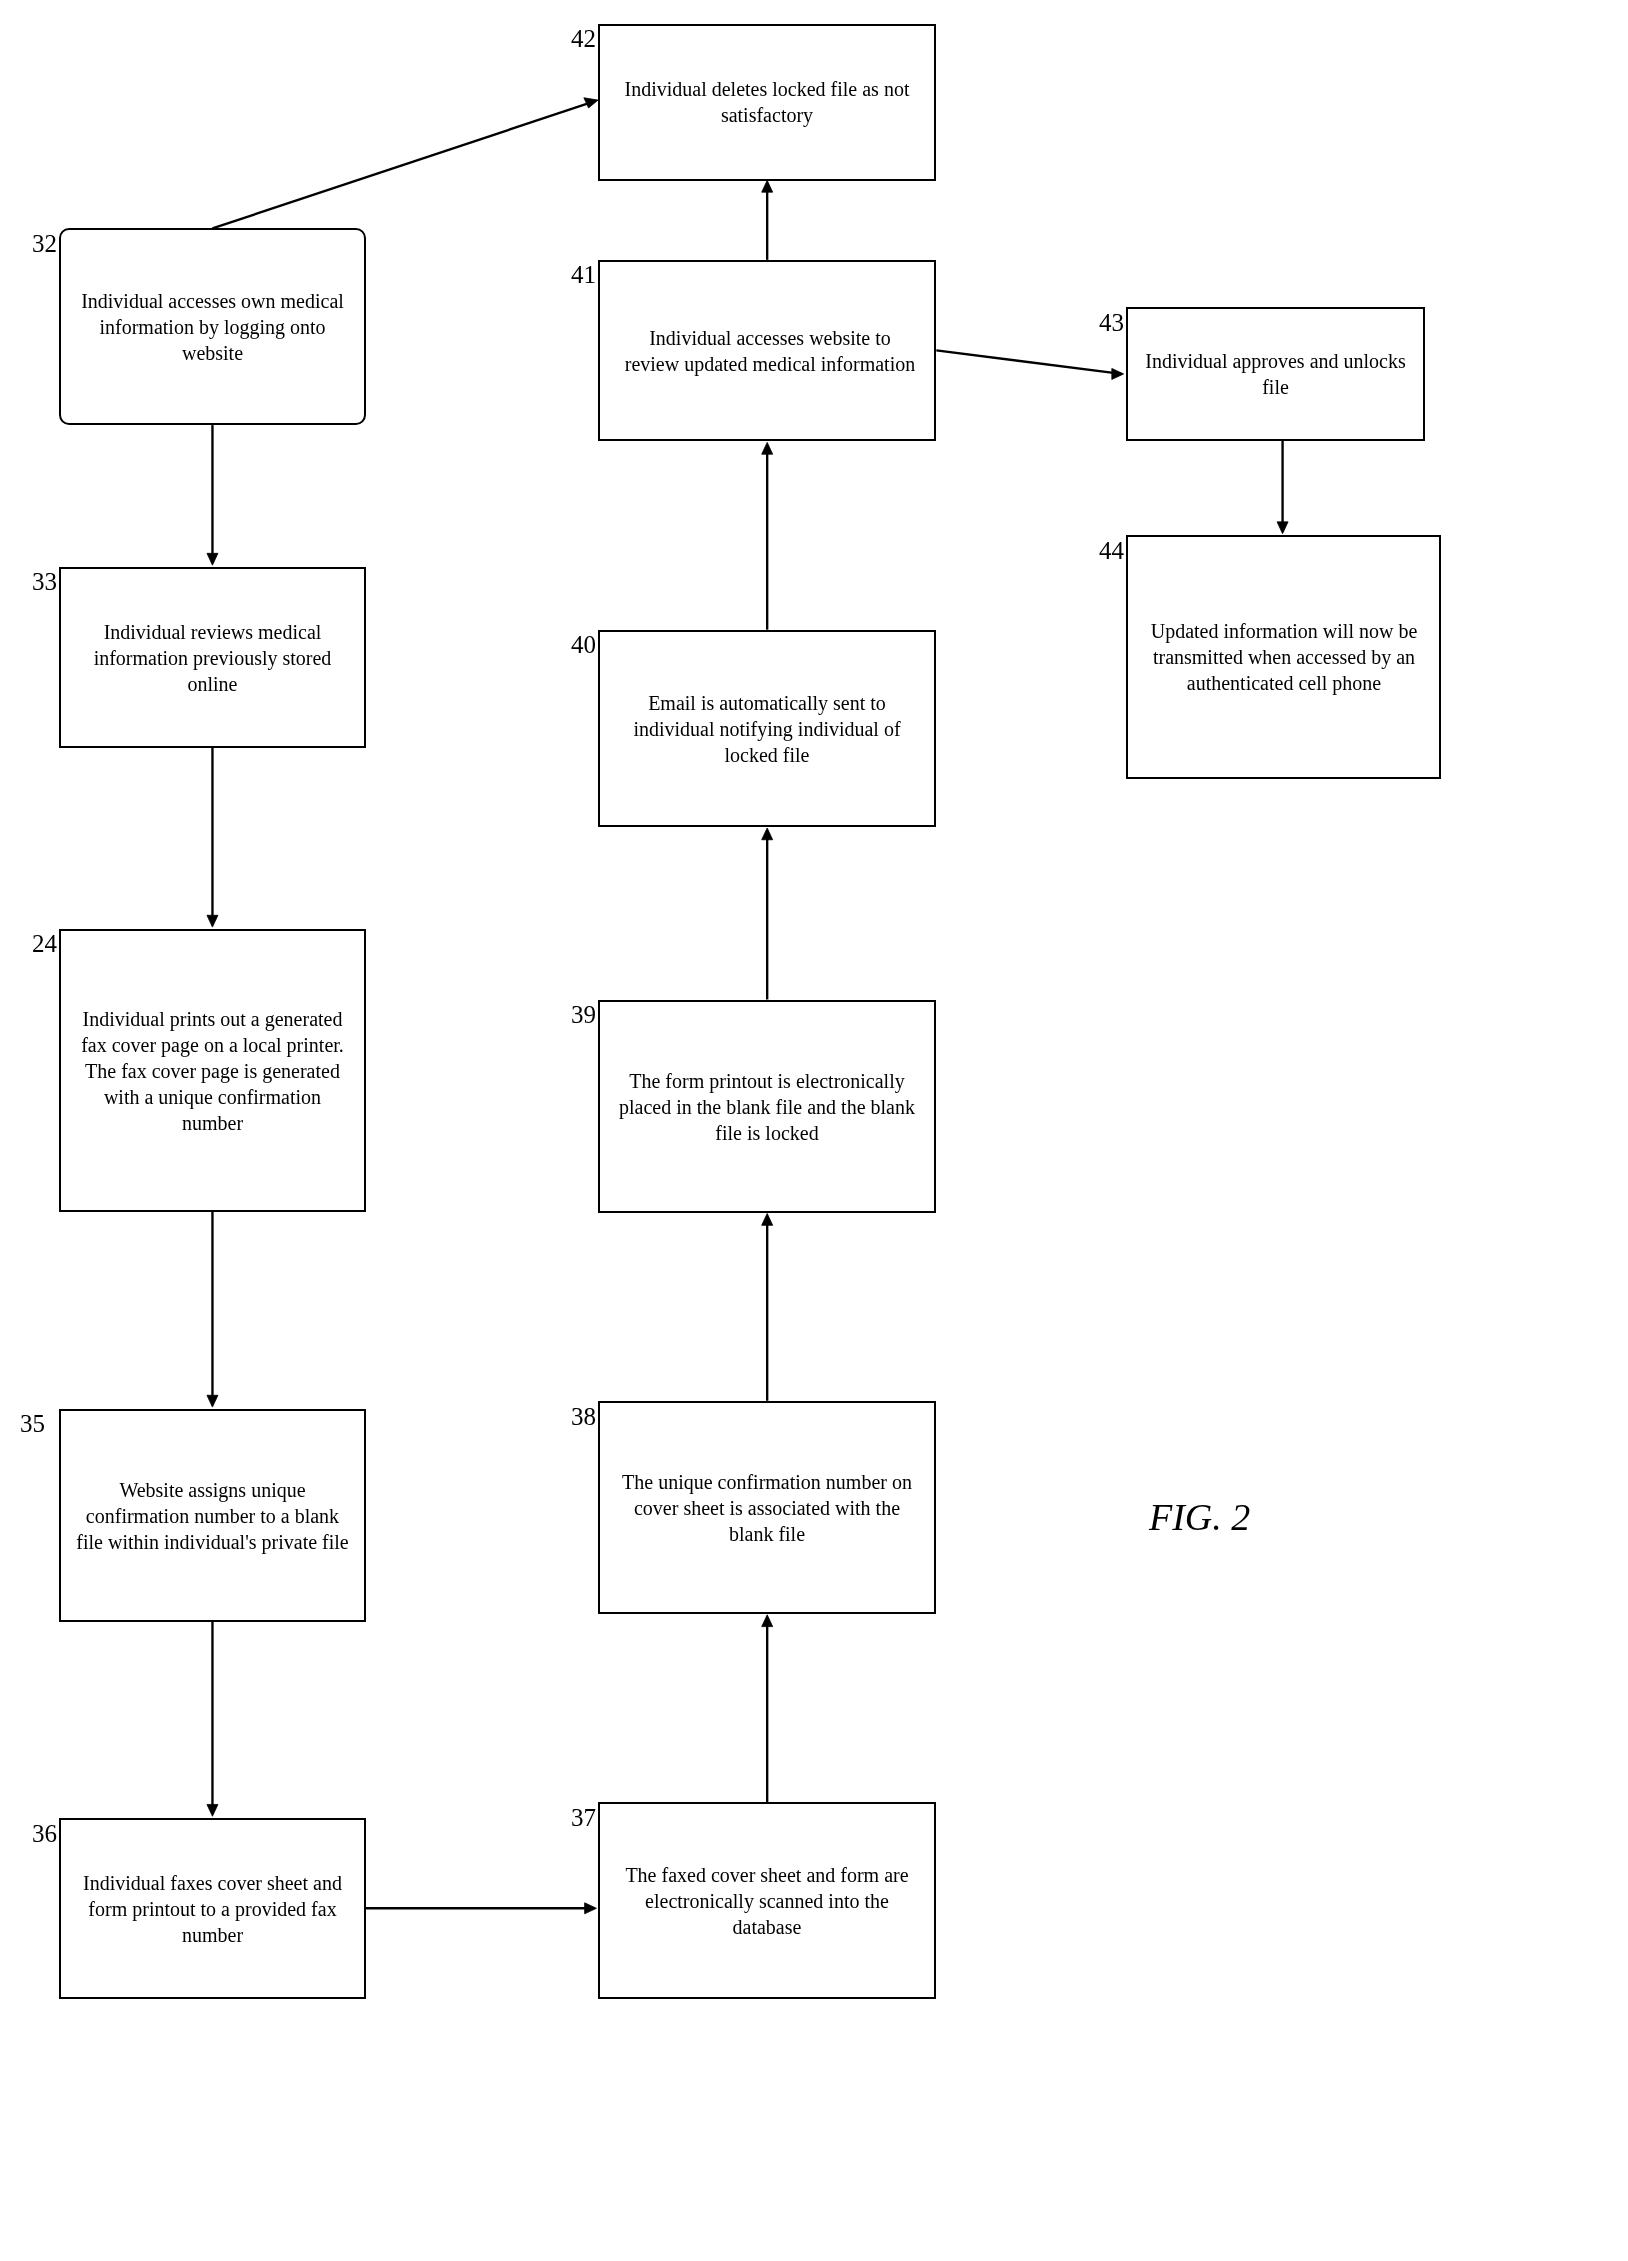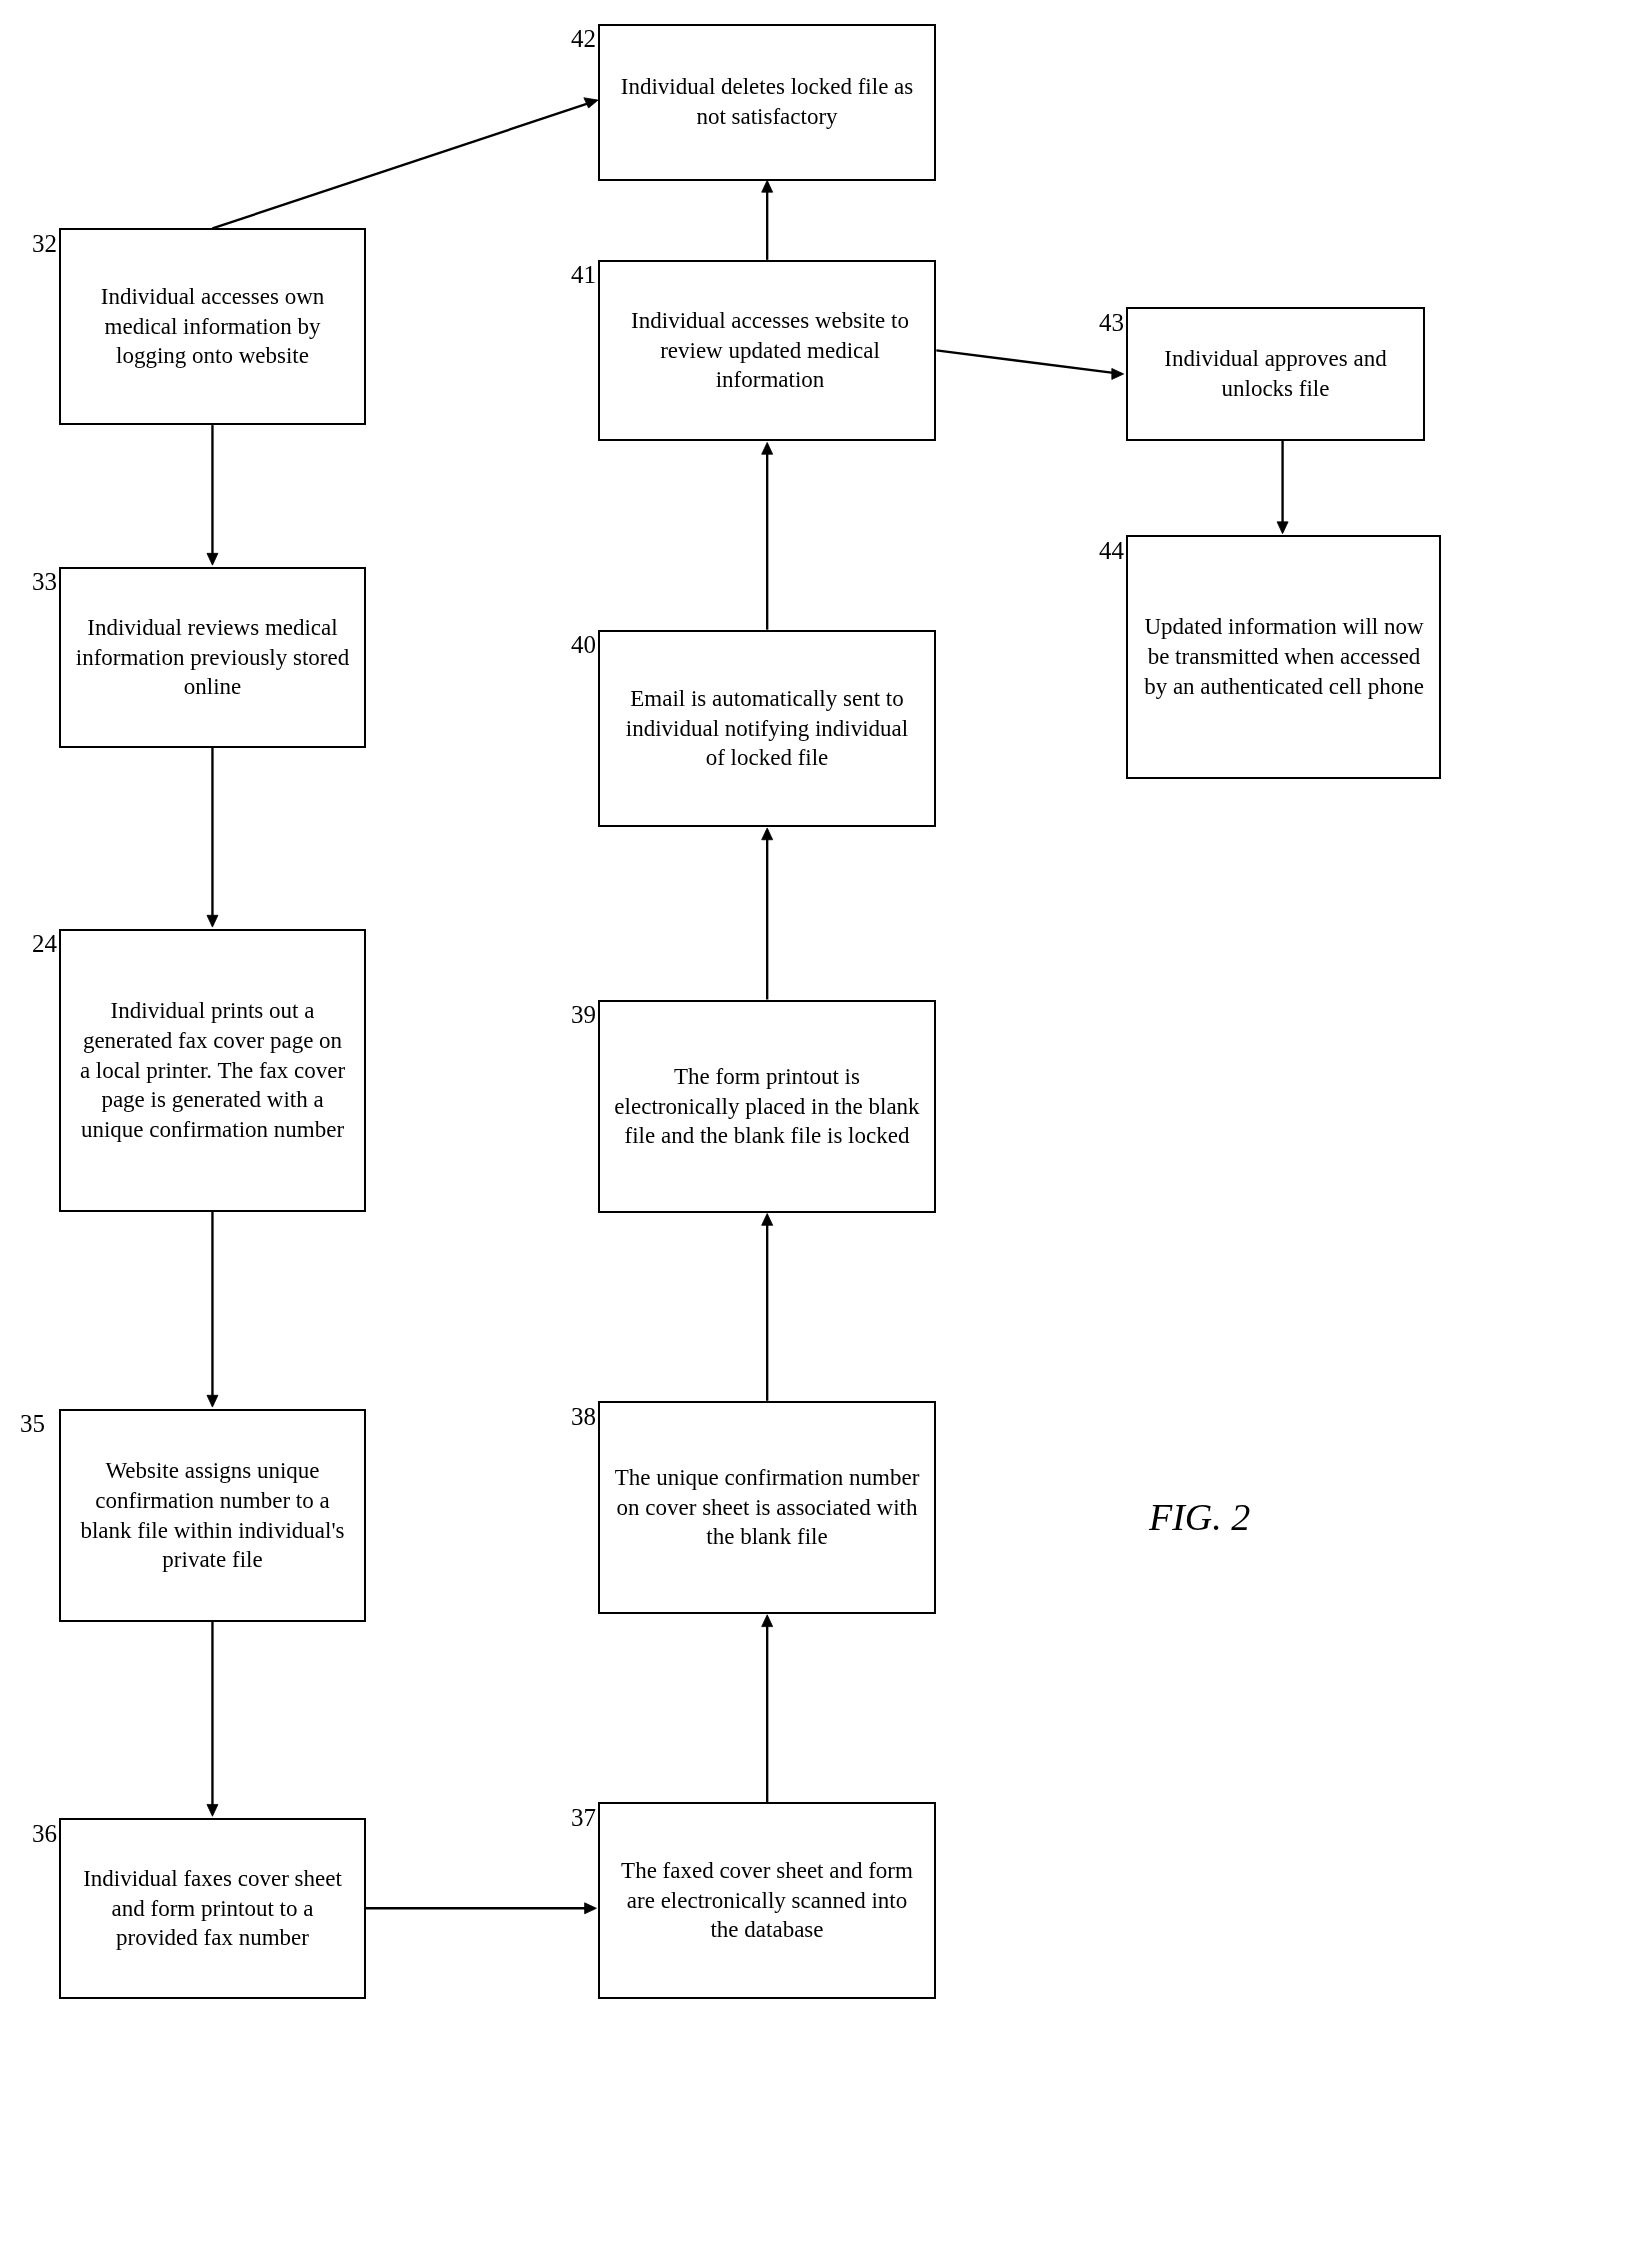--- a/index.html
+++ b/index.html
@@ -17,21 +17,21 @@
       height: 2261px;
     }
     .box {
       position: absolute;
       border: 2.4px solid #000;
       background: #fff;
       display: flex;
       align-items: center;
       justify-content: center;
       text-align: center;
-      font-size: 23px;
+      font-size: 20px;
       line-height: 1.3;
       padding: 11px 14px;
     }
     .label {
       position: absolute;
       font-size: 25px;
       font-family: 'Times New Roman', Times, serif;
     }
     .fig-label {
       position: absolute;
@@ -112,21 +112,21 @@
   <div class="box" style="left:598px; top:260px; width:338px; height:181px;padding-left:20px;">
     <span>Individual accesses website to review updated medical information</span>
   </div>
   <span class="label" style="left:571px; top:261px;">41</span>
 
   <div class="box" style="left:1126px; top:307px; width:299px; height:134px;">
     <span>Individual approves and unlocks file</span>
   </div>
   <span class="label" style="left:1099px; top:309px;">43</span>
 
-  <div class="box" style="left:59px; top:228px; width:307px; height:197px;">
+  <div class="box" style="left:59px; top:228px; width:307px; height:197px;border-radius:10px;">
     <span>Individual accesses own medical information by logging onto website</span>
   </div>
   <span class="label" style="left:32px; top:230px;">32</span>
 
   <div class="box" style="left:598px; top:630px; width:338px; height:197px;">
     <span>Email is automatically sent to individual notifying individual of locked file</span>
   </div>
   <span class="label" style="left:571px; top:631px;">40</span>
 
   <div class="box" style="left:1126px; top:535px; width:315px; height:244px;padding-left:15px;">

